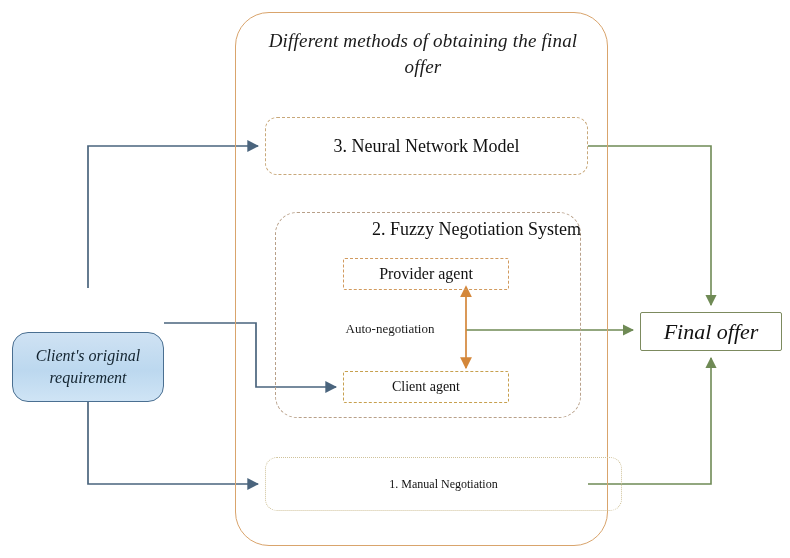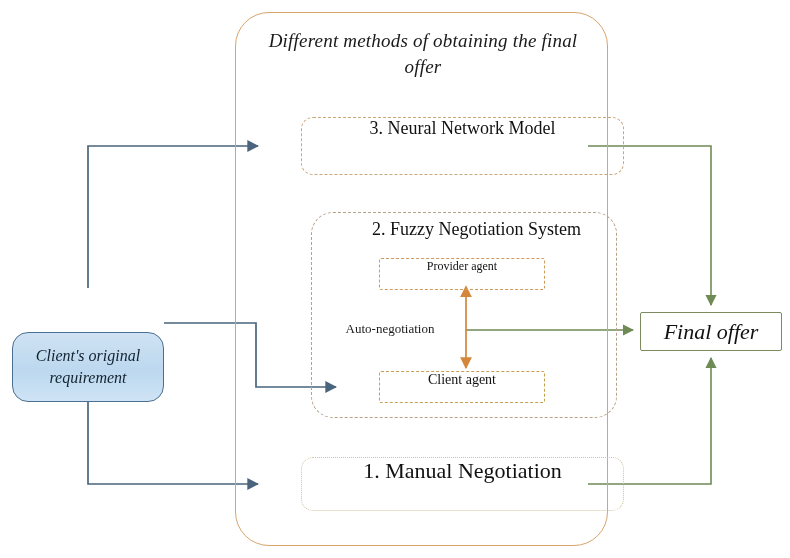--- a/index.html
+++ b/index.html
@@ -48,26 +48,25 @@
     line-height: 26px;
     color: #1a1a1a;
     letter-spacing: 0.2px;
   }
 
   
   .method-box {
     position: absolute;
     box-sizing: border-box;
     display: flex;
-    align-items: flex-start;
+    align-items: center;
     justify-content: center;
     text-align: center;
     color: #111111;
     background: transparent;
-    margin-left: 36px;
   }
 
   .box-neural {
     left: 265px;
     top: 117px;
     width: 323px;
     height: 58px;
     border: 1.6px dashed #c8a87a;
     border-radius: 12px;
     font-size: 18px;
@@ -91,21 +90,21 @@
     color: #111111;
   }
 
   .box-provider {
     left: 343px;
     top: 258px;
     width: 166px;
     height: 32px;
     border: 1.4px dashed #d19a5e;
     border-radius: 2px;
-    font-size: 12px;
+    font-size: 16px;
   }
   .box-client-agent {
     left: 343px;
     top: 371px;
     width: 166px;
     height: 32px;
     border: 1.4px dashed #c7a04f;
     border-radius: 2px;
     font-size: 14px;
   }
@@ -116,25 +115,25 @@
     top: 321px;
     width: 130px;
     text-align: center;
     font-size: 13px;
     color: #1a1a1a;
   }
 
   .box-manual {
     left: 265px;
     top: 457px;
-    width: 323px;
+    width: 357px;
     height: 54px;
     border: 1.9px dotted #cfc29a;
     border-radius: 12px;
-    font-size: 22px;
+    font-size: 12px;
   }
 
   
   .client-req {
     position: absolute;
     left: 12px;
     top: 288px;
     width: 152px;
     height: 70px;
     box-sizing: border-box;

